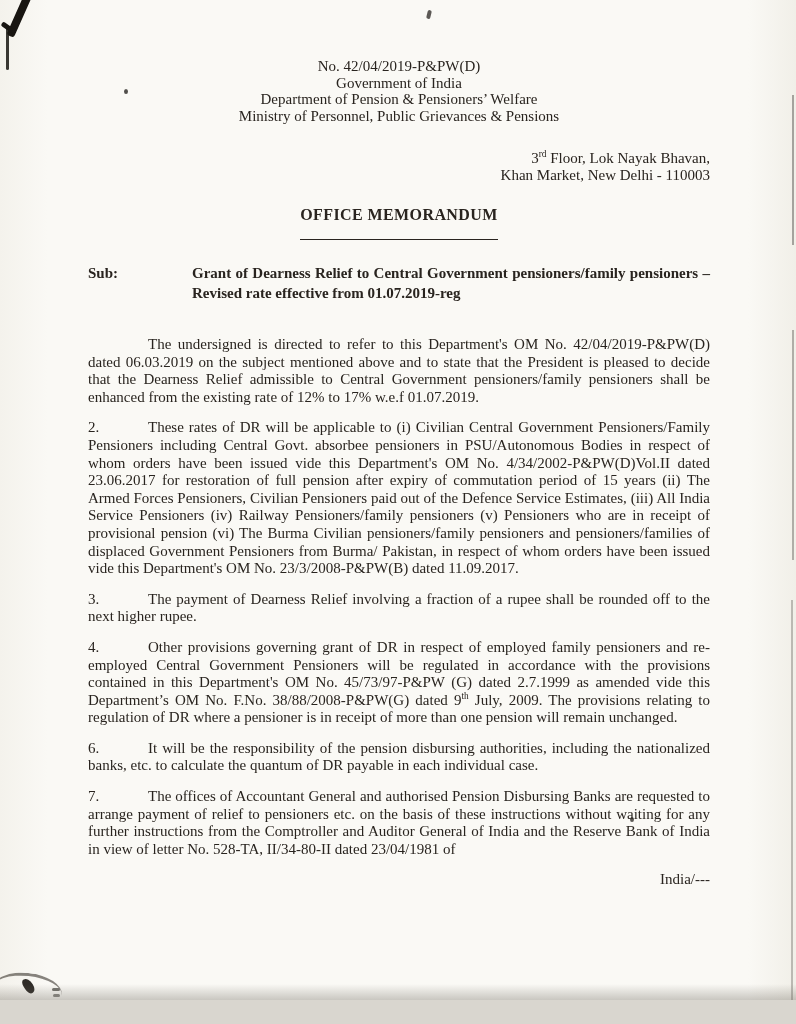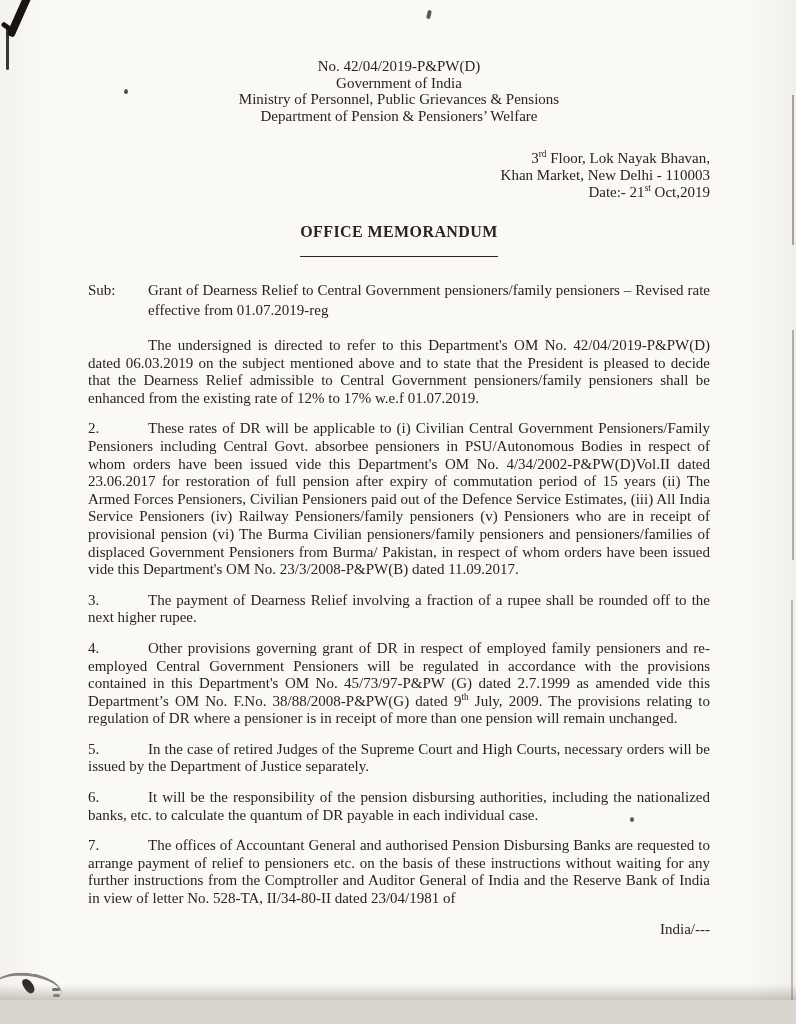--- a/index.html
+++ b/index.html
@@ -18,21 +18,21 @@
     font-size:15px;
   }
   .hdr{ text-align:center; line-height:16.5px; }
   .hdr div{ white-space:nowrap; }
   .addr{ text-align:right; margin-top:26px; line-height:17px; }
   .memo-title-wrap{ text-align:center; margin:22px 0 24px; }
   .memo-title{
     display:inline-block; font-weight:bold; font-size:16px; letter-spacing:.4px;
     border-bottom:1.6px solid #29241f; padding-bottom:15px;
   }
-  .subject{ display:flex; font-weight:normal; line-height:19.5px; margin-bottom:17px; }
+  .subject{ display:flex; font-weight:bold; line-height:19.5px; margin-bottom:33px;gap:44px; }
   .subject .lbl{ width:60px; flex:none; }
   .subject .txt{ flex:1; text-align:justify; }
   p.para{ margin:12px 0 13px; text-align:justify; line-height:17.6px; }
   .pnum{ display:inline-block; width:60px; }
   sup{ font-size:.62em; line-height:0; }
   .contd{ text-align:right; margin-top:6px; }
   
   .art{ position:absolute; background:#181511; }
   .art-tl-a{ left:15px; top:-6px; width:8px; height:44px; transform:rotate(24deg); border-radius:3px; }
   .art-tl-b{ left:6px; top:20px; width:5px; height:16px; transform:rotate(-55deg); border-radius:2px; }
@@ -74,48 +74,46 @@
   <div class="art art-bl-b"></div>
   <div class="art art-bl-c"></div>
   <div class="bottom-left-shade"></div>
   <div class="bottom-band"></div>
 
   <div class="content">
 
     <div class="hdr">
       <div>No. 42/04/2019-P&amp;PW(D)</div>
       <div>Government of India</div>
+      <div>Department of Pension &amp; Pensioners’ Welfare</div>
       <div>Ministry of Personnel, Public Grievances &amp; Pensions</div>
-      <div>Department of Pension &amp; Pensioners’ Welfare</div>
     </div>
 
     <div class="addr">
       <div><span>3</span><sup>rd</sup><span> Floor, Lok Nayak Bhavan,</span></div>
       <div>Khan Market, New Delhi - 110003</div>
-      <div><span>Date:- 21</span><sup>st</sup><span> Oct,2019</span></div>
     </div>
 
     <div class="memo-title-wrap">
       <span class="memo-title">OFFICE MEMORANDUM</span>
     </div>
 
     <div class="subject">
       <div class="lbl">Sub:</div>
       <div class="txt">Grant of Dearness Relief to Central Government pensioners/family pensioners – Revised rate effective from 01.07.2019-reg</div>
     </div>
 
     <p class="para"><span class="pnum"></span><span>The undersigned is directed to refer to this Department's OM No. 42/04/2019-P&amp;PW(D) dated 06.03.2019 on the subject mentioned above and to state that the President is pleased to decide that the Dearness Relief admissible to Central Government pensioners/family pensioners shall be enhanced from the existing rate of 12% to 17% w.e.f 01.07.2019.</span></p>
 
     <p class="para"><span class="pnum">2.</span><span>These rates of DR will be applicable to (i) Civilian Central Government Pensioners/Family Pensioners including Central Govt. absorbee pensioners in PSU/Autonomous Bodies in respect of whom orders have been issued vide this Department's OM No. 4/34/2002-P&amp;PW(D)Vol.II dated 23.06.2017 for restoration of full pension after expiry of commutation period of 15 years (ii) The Armed Forces Pensioners, Civilian Pensioners paid out of the Defence Service Estimates, (iii) All India Service Pensioners (iv) Railway Pensioners/family pensioners (v) Pensioners who are in receipt of provisional pension (vi) The Burma Civilian pensioners/family pensioners and pensioners/families of displaced Government Pensioners from Burma/ Pakistan, in respect of whom orders have been issued vide this Department's OM No. 23/3/2008-P&amp;PW(B) dated 11.09.2017.</span></p>
 
     <p class="para"><span class="pnum">3.</span><span>The payment of Dearness Relief involving a fraction of a rupee shall be rounded off to the next higher rupee.</span></p>
 
     <p class="para"><span class="pnum">4.</span><span>Other provisions governing grant of DR in respect of employed family pensioners and re-employed Central Government Pensioners will be regulated in accordance with the provisions contained in this Department's OM No. 45/73/97-P&amp;PW (G) dated 2.7.1999 as amended vide this Department’s OM No. F.No. 38/88/2008-P&amp;PW(G) dated 9</span><sup>th</sup><span> July, 2009.  The provisions relating to regulation of DR where a pensioner is in receipt of more than one pension will remain unchanged.</span></p>
 
-    <p class="para"><span class="pnum">5.</span><span>In the case of retired Judges of the Supreme Court and High Courts, necessary orders will be issued by the Department of Justice separately.</span></p>
 
     <p class="para"><span class="pnum">6.</span><span>It will be the responsibility of the pension disbursing authorities, including the nationalized banks, etc. to calculate the quantum of DR payable in each individual case.</span></p>
 
     <p class="para"><span class="pnum">7.</span><span>The offices of Accountant General and authorised Pension Disbursing Banks are requested to arrange payment of relief to pensioners etc. on the basis of these instructions without waiting for any further instructions from the Comptroller and Auditor General of India and the Reserve Bank of India in view of letter No. 528-TA, II/34-80-II dated 23/04/1981 of</span></p>
 
     <div class="contd">India/---</div>
 
   </div>
 </div>
 

